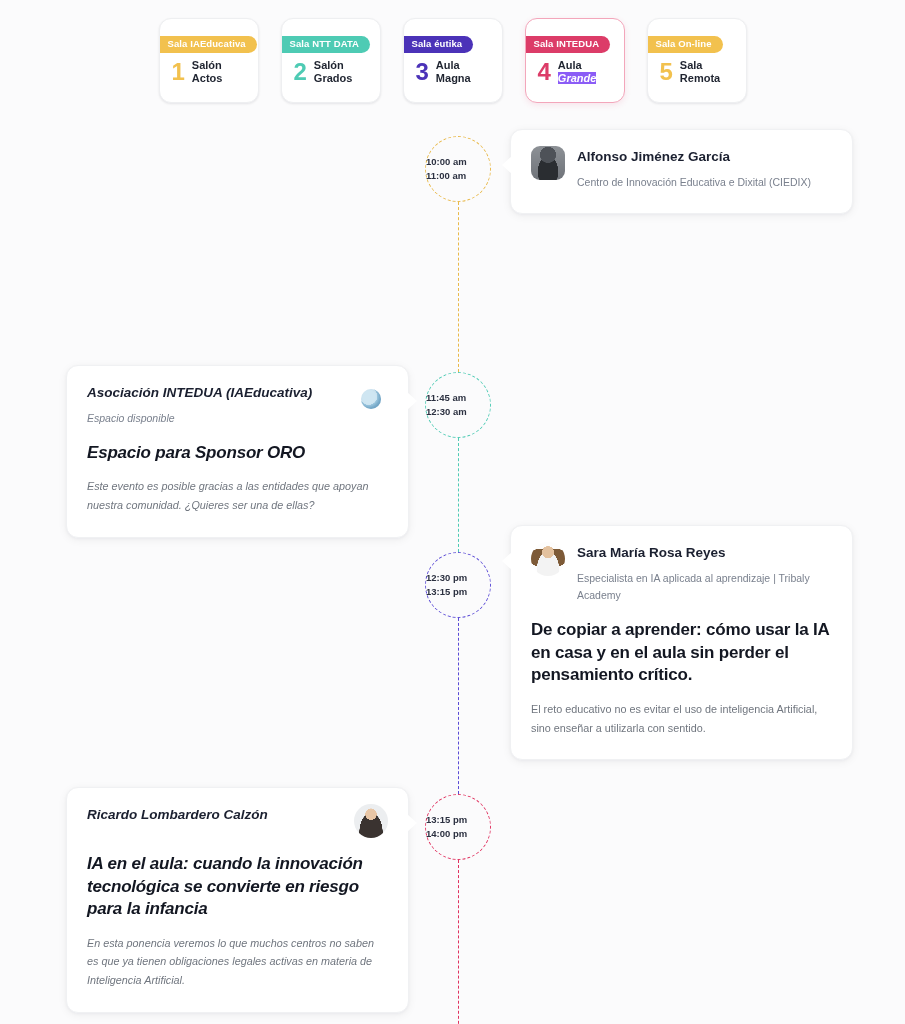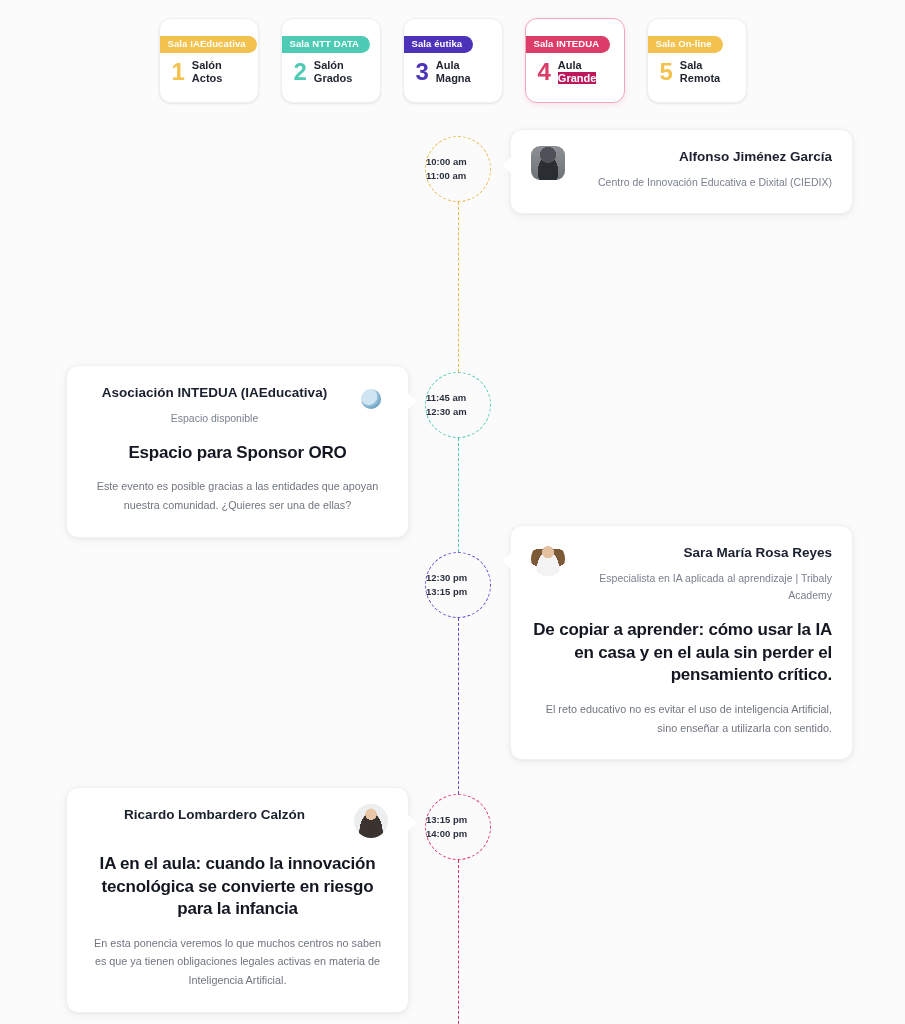--- a/index.html
+++ b/index.html
@@ -69,21 +69,21 @@
     font-size: 24px;
     font-weight: bold;
     line-height: 1;
   }
   .room-name {
     font-size: 11px;
     font-weight: bold;
     color: #1f2430;
     line-height: 1.22;
   }
-  .hl { background: #be185d; color: #ffffff; }
+  .hl { background: #8b5cf6; color: #ffffff; font-style: italic; }
 
   
   .timeline {
     position: relative;
     margin-top: 33px;
     width: 905px;
   }
 
   .axis {
     position: absolute;
@@ -124,22 +124,22 @@
   
   .talk {
     position: absolute;
     width: 343px;
     background: #ffffff;
     border-radius: 12px;
     border: 1px solid #f0f1f3;
     box-shadow: 0 2px 10px rgba(16,24,40,.055), 0 1px 3px rgba(16,24,40,.04);
     padding: 16px 20px 22px 20px;
   }
-  .talk.right { left: 510px; text-align: right; }
-  .talk.left  { left: 66px; text-align: center; }
+  .talk.right { left: 510px; }
+  .talk.left  { left: 66px; text-align: left; font-style: italic; }
 
   
   .talk .ptr {
     position: absolute;
     top: 26px;
     width: 0; height: 0;
     border-top: 9px solid transparent;
     border-bottom: 9px solid transparent;
   }
   .talk.right .ptr { left: -9px; border-right: 10px solid #ffffff; }

